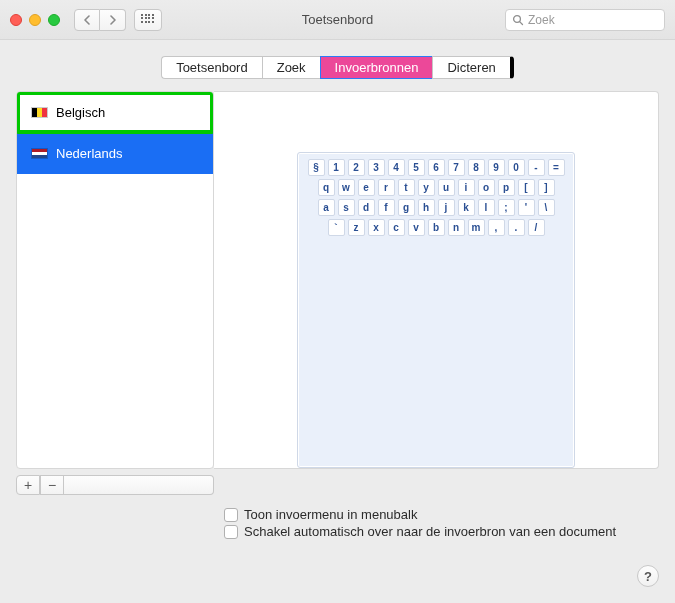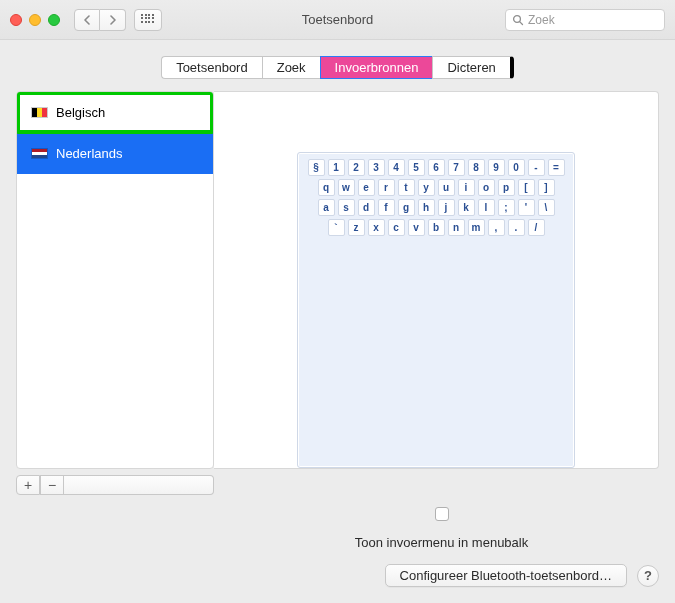--- a/index.html
+++ b/index.html
@@ -49,21 +49,21 @@
   .pm:first-child{border-radius:4px 0 0 4px;}
   .pm:last-child{border-radius:0 4px 4px 0; border-left:none;}
   .pmslack{flex:1; height:20px; border:1px solid #c8c8c8; border-left:none; border-radius:0 4px 4px 0; background:linear-gradient(#fdfdfd,#f3f3f3);}
 
   .rightcol{ flex:1; background:#fff; border:1px solid #d7d7d7; border-left:none; border-radius:0 4px 4px 0; height:378px; position:relative; display:flex; justify-content:center;}
   .kbd { margin-top:60px; width:278px; background:#eaf0fa; border:1px solid #cfd8e7; border-radius:3px; padding:6px 4px 10px 4px; box-shadow: inset 0 0 0 1px #fff;}
   .krow{display:flex; justify-content:center; gap:3px; margin-bottom:3px;}
   .key{ width:17px; height:17px; background:#fff; border:1px solid #cfd8e7; border-radius:2px; font-size:10px; font-weight:700; color:#2a4f93; display:flex; align-items:center; justify-content:center;}
 
   .checks { margin-top:12px; margin-left:208px; font-size:13px; color:#2b2b2b;}
-  .checkrow{display:flex; align-items:center; gap:14px; margin-bottom:2px;flex-direction:column;}
+  .checkrow{display:flex; align-items:center; gap:6px; margin-bottom:2px;}
   .chk{width:14px; height:14px; border:1px solid #b0b0b0; border-radius:3px; background:#fff; flex:none;}
 
   .footer{ position:absolute; bottom:16px; right:16px; display:flex; align-items:center; gap:10px;}
   .btn{ background:linear-gradient(#fdfdfd,#f1f1f1); border:1px solid #c8c8c8; border-radius:5px; padding:3px 14px; font-size:13px; color:#2b2b2b; box-shadow:0 1px 0 rgba(0,0,0,.03);}
   .help{ width:22px; height:22px; border-radius:50%; background:linear-gradient(#fdfdfd,#f1f1f1); border:1px solid #c8c8c8; display:flex; align-items:center; justify-content:center; font-size:13px; color:#555; font-weight:600;}
 </style>
 </head>
 <body>
 
 <div class="titlebar">
@@ -204,19 +204,22 @@
           </div>
         </div>
     </div>
   </div>
 
   <div class="checks">
     <div class="checkrow">
       <div class="chk"></div>
       <span>Toon invoermenu in menubalk</span>
     </div>
+    <div class="checkrow">
+      <div class="chk"></div>
+      <span>Schakel automatisch over naar de invoerbron van een document</span>
+    </div>
   </div>
 
   <div class="footer">
-    <div class="btn">Configureer Bluetooth-toetsenbord…</div>
     <div class="help">?</div>
   </div>
 </div>
 
 </body></html>

